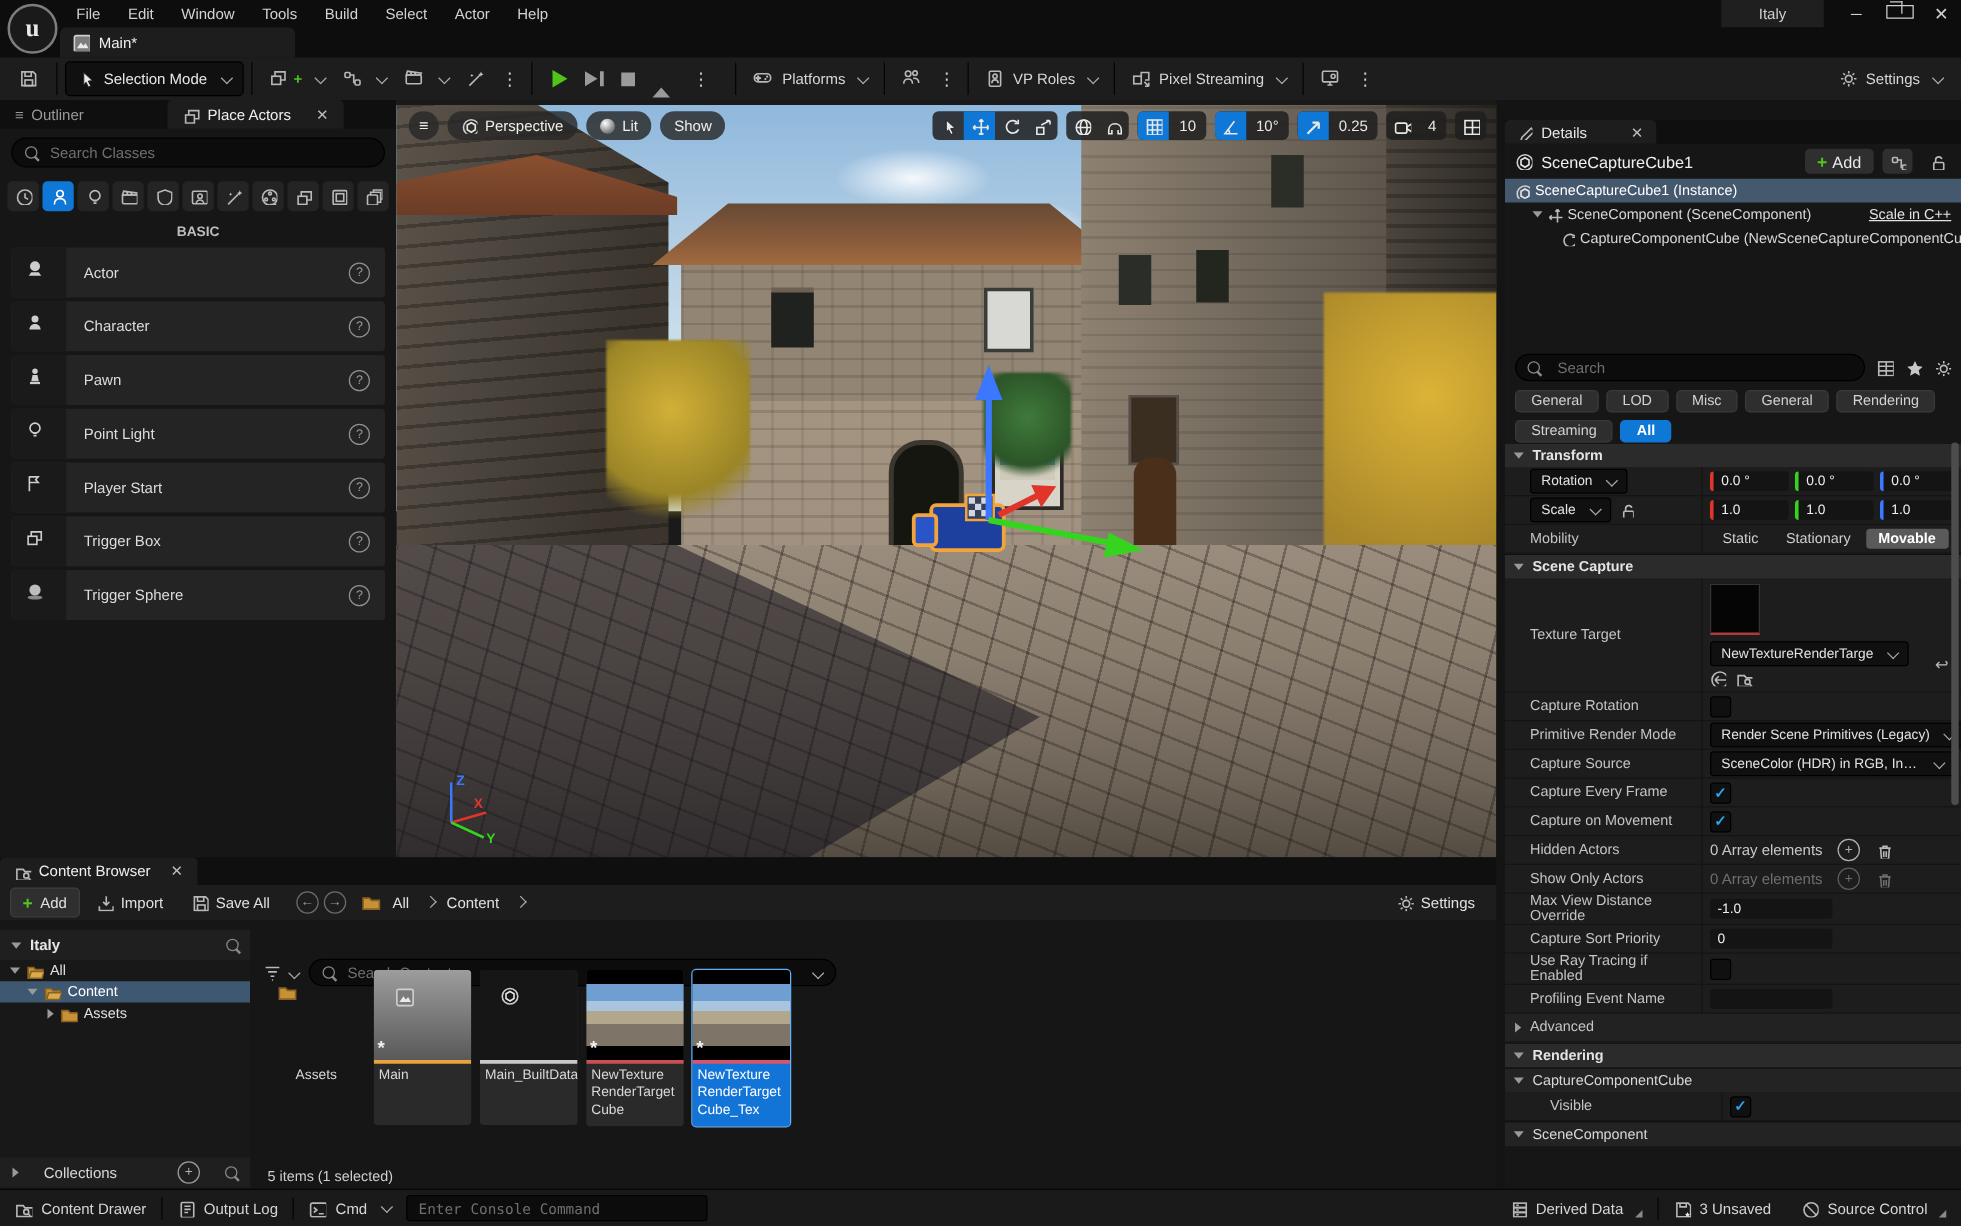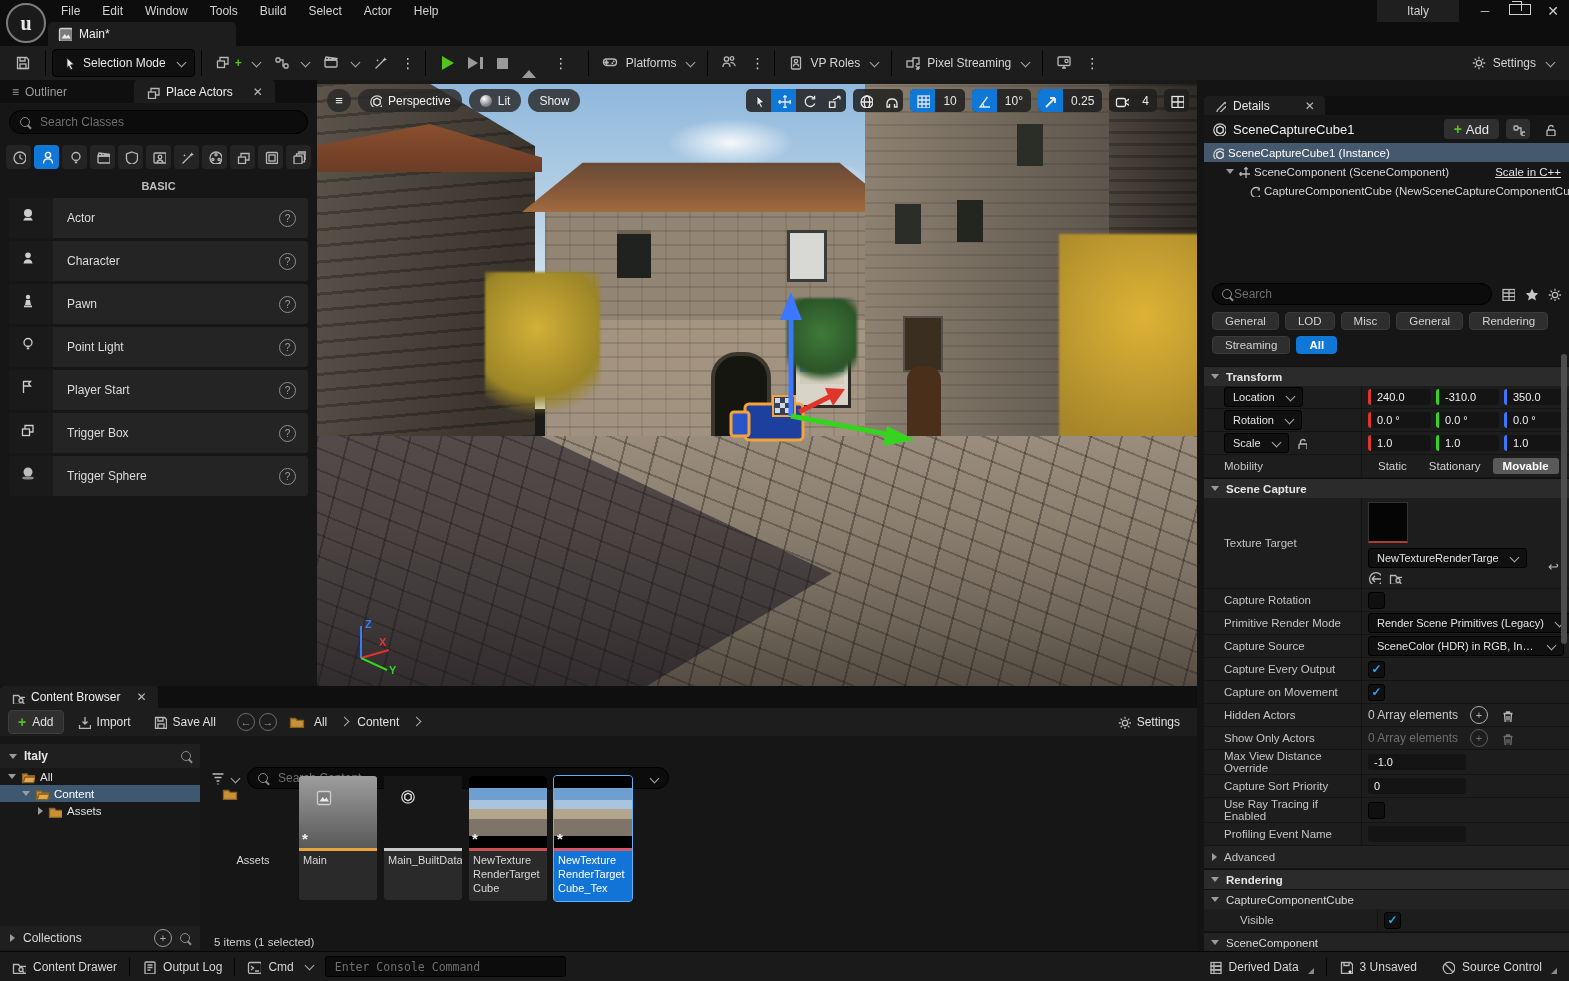--- a/index.html
+++ b/index.html
@@ -80,22 +80,22 @@
   .dtab{height:19px;background:#0f0f0f;display:flex;}
   .dtabinner{background:#1d1d1d;display:flex;align-items:center;gap:7px;padding:0 10px;color:#e8e8e8;border-radius:4px 4px 0 0;}
   .dhead{height:28px;display:flex;align-items:center;gap:7px;padding:0 8px;color:#f0f0f0;font-size:13px;}
   .addbtn{margin-left:auto;background:#2f2f2f;border-radius:4px;height:20px;display:flex;align-items:center;gap:4px;padding:0 10px;color:#e8e8e8;}
   .plusg{color:#54c41e;font-size:14px;font-weight:bold;}
   .sqbtn{width:24px;height:20px;background:#2f2f2f;border-radius:4px;display:flex;align-items:center;justify-content:center;}
   .trow{height:19px;display:flex;align-items:center;gap:4px;padding:0 8px;color:#d8d8d8;font-size:11.5px;white-space:nowrap;}
   .trow.sel{background:#44586e;color:#fff;}
   .editcpp{margin-left:auto;text-decoration:underline;color:#e2e2e2;}
   .dsearchrow{display:flex;align-items:center;gap:9px;padding:5px 8px 4px;}
-  .dsearch{flex:1;height:20px;background:#0c0c0c;border:1px solid #000;border-radius:11px;display:flex;align-items:center;gap:0;padding:0 9px;}
-  .chips{display:flex;flex-wrap:wrap;gap:6px;padding:3px 8px 12px;}
+  .dsearch{flex:1;height:20px;background:#0c0c0c;border:1px solid #000;border-radius:11px;display:flex;align-items:center;gap:12px;padding:0 9px;}
+  .chips{display:flex;flex-wrap:wrap;gap:6px;padding:3px 8px 0;}
   .chip{background:#2e2e2e;border:1px solid #3a3a3a;border-radius:4px;padding:2px 12px;font-size:11.5px;color:#d2d2d2;}
   .chip.active{background:#0f78d7;border-color:#0f78d7;color:#fff;font-weight:bold;}
   .sect{height:19px;background:#2b2b2b;display:flex;align-items:center;padding:0 7px;gap:7px;
         font-weight:bold;color:#e4e4e4;font-size:11.5px;border-top:1px solid #101010;}
   .sect.sub{background:#232323;font-weight:normal;color:#d8d8d8;}
   .tri{width:0;height:0;border-left:4px solid transparent;border-right:4px solid transparent;border-top:5px solid #9a9a9a;flex:none;}
   .tri.r{border:0;border-top:4px solid transparent;border-bottom:4px solid transparent;border-left:5px solid #9a9a9a;}
   .prow{display:flex;align-items:center;background:#1d1d1d;border-bottom:1px solid #141414;min-height:22px;}
   .plab{width:137px;padding-left:20px;font-size:11.5px;color:#c4c4c4;flex:none;align-self:stretch;display:flex;align-items:center;border-right:1px solid #141414;}
   .plab.deep{padding-left:36px;}
@@ -115,21 +115,21 @@
   
   .cbrowser{position:absolute;left:0;top:686px;width:1197px;height:266px;background:#161616;}
   .cb-toolbar{height:28px;display:flex;align-items:center;gap:4px;padding:0 8px;background:#1d1d1d;}
   .cb-btn{display:flex;align-items:center;gap:6px;padding:0 9px;height:22px;color:#e0e0e0;border-radius:4px;}
   .cb-btn.addb{background:#2f2f2f;border:1px solid #3e3e3e;}
   .crumb{display:flex;align-items:center;gap:9px;color:#e0e0e0;}
   .srcpane{position:absolute;left:0;top:58px;width:200px;bottom:2px;background:#181818;display:flex;flex-direction:column;}
   .srchead{height:24px;background:#1f1f1f;display:flex;align-items:center;gap:7px;padding:0 9px;font-weight:bold;color:#e6e6e6;}
   .treerow{height:17px;display:flex;align-items:center;gap:5px;font-size:11.5px;color:#e0e0e0;}
   .treerow.sel{background:#3f5871;}
-  .collections{margin-top:auto;height:24px;background:#1f1f1f;display:flex;align-items:center;gap:8px;padding:0 10px;color:#d8d8d8;}
+  .collections{margin-top:auto;height:24px;background:#1f1f1f;display:flex;align-items:center;gap:20px;padding:0 10px;color:#d8d8d8;}
   .filterrow{position:absolute;left:210px;top:58px;right:8px;height:26px;display:flex;align-items:center;gap:8px;margin-top:21px;}
   .cbsearch{flex:1;max-width:400px;height:20px;background:#0c0c0c;border:1px solid #000;border-radius:11px;display:flex;align-items:center;gap:8px;padding:0 10px;}
   .grid{position:absolute;left:214px;top:90px;right:8px;bottom:28px;display:flex;gap:7px;align-items:flex-start;}
   .tile{width:78px;border-radius:3px;overflow:hidden;background:#2a2a2a;}
   .tile.folderitem{background:transparent;}
   .thumb{position:relative;width:78px;height:72px;background:#1c1c1c;display:flex;align-items:center;justify-content:center;}
   .ustar{position:absolute;left:3px;bottom:1px;color:#f2f2f2;font-size:15px;font-weight:bold;}
   .tstrip{height:3px;}
   .tname{padding:3px 4px 6px;font-size:11px;line-height:1.25;color:#d8d8d8;white-space:pre-line;min-height:40px;}
   .tile.selected{outline:1px solid #63aef5;background:#1374d8;}
@@ -925,34 +925,20 @@
       <span class="chip active">All</span>
     </div>
 
     <div class="sect">
         <span class="tri"></span>
         <span>Transform</span>
       </div>
     <div class="prow">
       <div class="plab">
           <span class="ddl">
-            <span>Location</span>
-            <span class="chev"></span>
-          </span>
-        </div>
-      <div class="pval">
-        <span class="numf bx">240.0</span>
-        <span class="numf by">-310.0</span>
-        <span class="numf bz">350.0</span>
-
-      </div>
-    </div>
-    <div class="prow">
-      <div class="plab">
-          <span class="ddl">
             <span>Rotation</span>
             <span class="chev"></span>
           </span>
         </div>
       <div class="pval">
         <span class="numf bx">0.0 °</span>
         <span class="numf by">0.0 °</span>
         <span class="numf bz">0.0 °</span>
       </div>
     </div>
@@ -1035,21 +1021,21 @@
         </div>
       <div class="pval">
           <span class="ddl" style="max-width:178px;overflow:hidden">
             <span style="overflow:hidden;text-overflow:ellipsis">SceneColor (HDR) in RGB, Inv Opacity</span>
             <span class="chev"></span>
           </span>
         </div>
     </div>
     <div class="prow">
       <div class="plab">
-          <span>Capture Every Output</span>
+          <span>Capture Every Frame</span>
         </div>
       <div class="pval">
           <span class="cb">
             <span class="ck">✓</span>
           </span>
         </div>
     </div>
     <div class="prow">
       <div class="plab">
           <span>Capture on Movement</span>

